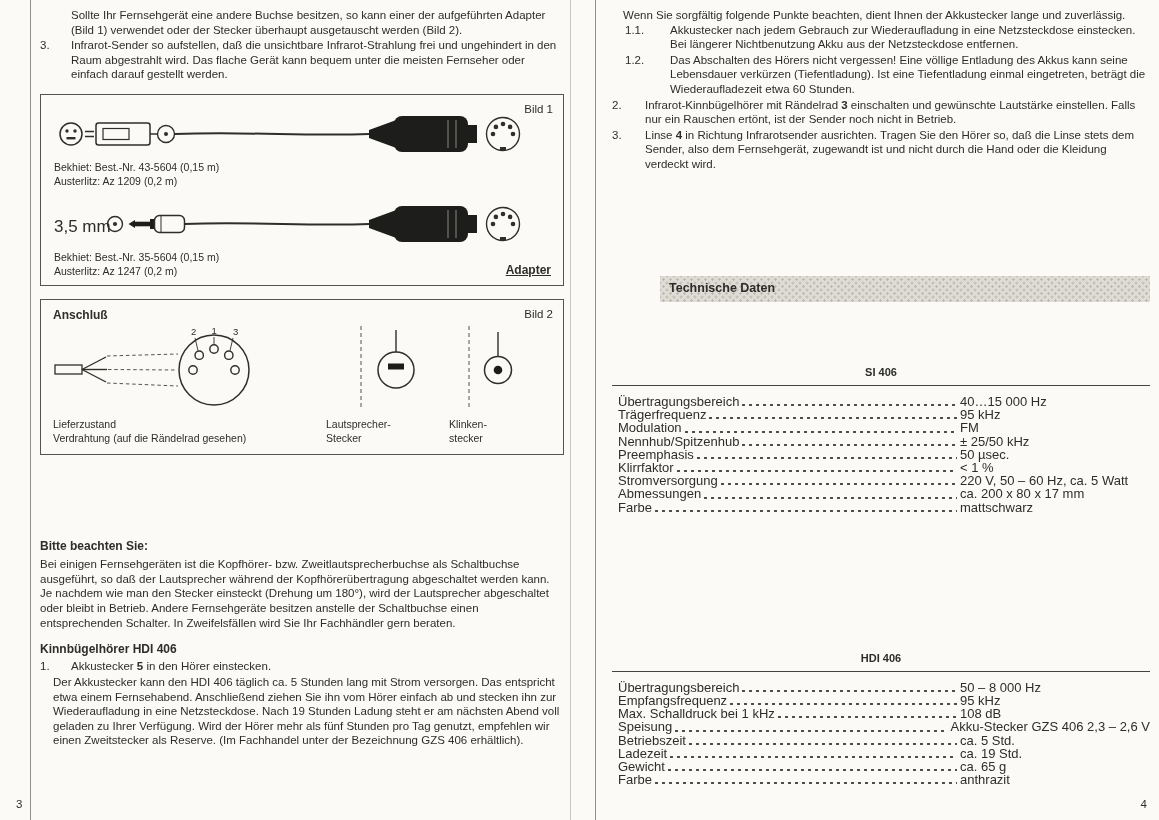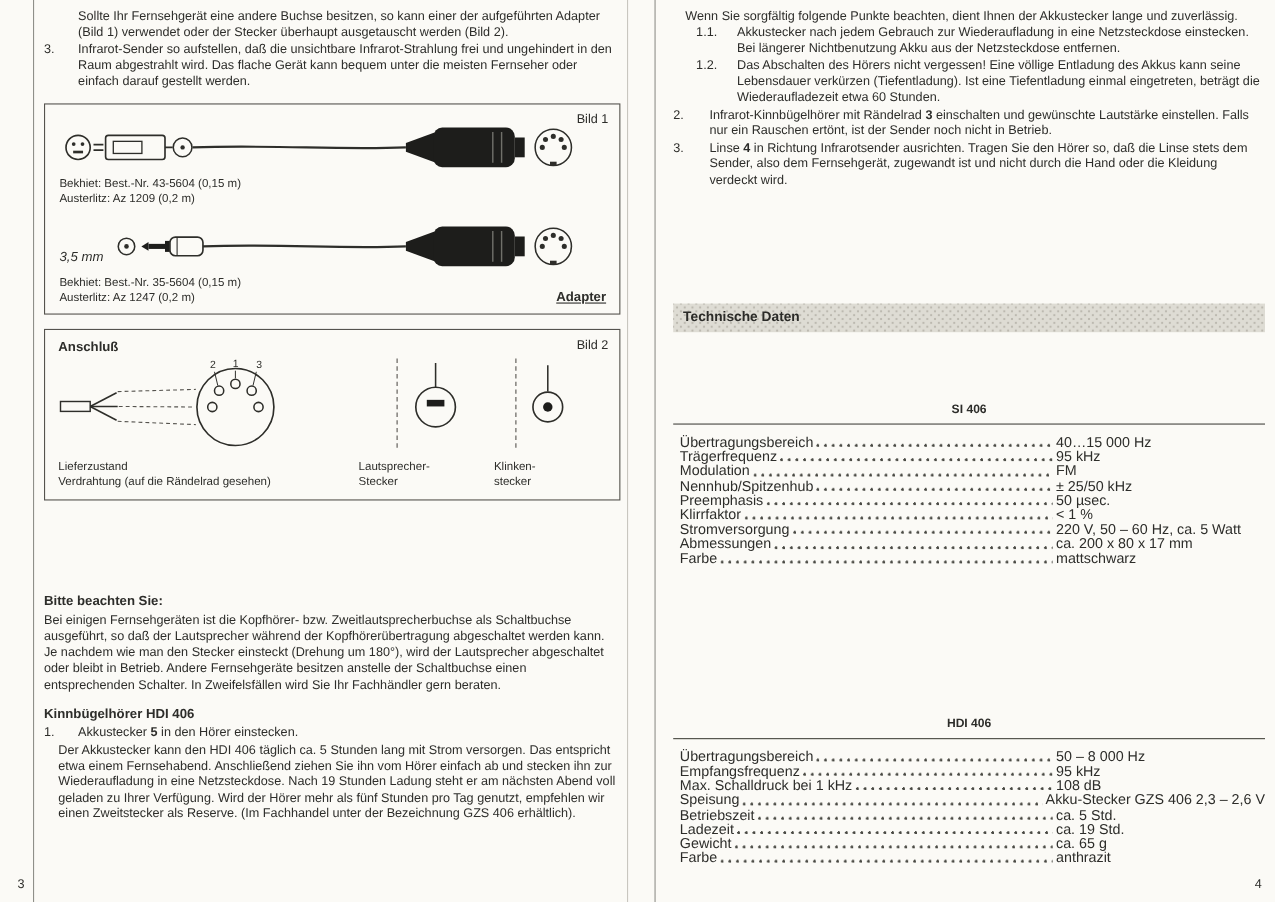--- a/index.html
+++ b/index.html
@@ -13,49 +13,50 @@
   }
   .vline { position:absolute; top:0; bottom:0; width:1px; background:#8f8f89; }
   .page { position:absolute; top:8px; }
   .page-left  { left:40px;  width:524px; }
   .page-right { left:612px; width:538px; }
 
   .body-text { font-size:11.5px; line-height:1.27; }
   .li { display:flex; margin-bottom:1px;gap:18px; }
   .li .num  { flex:0 0 13px; }
   .li .num-r { flex:0 0 15px; }
-  .li .num-wide { flex:0 0 27px;text-align:right; }
+  .li .num-wide { flex:0 0 27px; }
   .li .txt { flex:1; }
   .cont-left { padding-left:13px; }
   .indent-r { padding-left:11px; }
   .nested { margin-left:13px; }
 
   .heading { font-weight:bold; font-size:12px; }
 
   .figure-box { position:relative; border:1.2px solid #55534e; }
   .bild1 { margin-top:12px; height:192px; }
   .bild2 { margin-top:13px; height:156px; }
   .fig-label { position:absolute; top:7px; right:10px; font-size:11.5px; }
   .fig-caption { position:absolute; bottom:7px; right:12px; font-weight:bold; font-size:12px;text-decoration:underline; }
   .adapter-svg { position:absolute; left:10px; width:474px; height:52px; }
   .order-lines { position:absolute; left:13px; font-size:10.5px; line-height:1.3; }
-  .mm-label { position:absolute; left:13px; top:131px; font-size:12px;font-style:italic; }
+  .mm-label { position:absolute; left:13px; top:121px; font-size:17px; }
   .anschluss-title { position:absolute; top:8px; left:12px; font-weight:bold; font-size:12px; }
   .bild2-svg { position:absolute; top:24px; left:10px; width:474px; height:88px; }
   .bild2-label { position:absolute; top:118px; font-size:10.5px; line-height:1.3; }
 
   .tech-section { position:absolute; top:268px; left:0; width:538px; }
   .tech-banner {
     height:26px; display:flex; align-items:center;
     padding-left:9px; font-weight:bold; font-size:12.5px; color:#2b2b28;
     background-color:#dedcd4;
     background-image: radial-gradient(#bcb9b0 1px, rgba(0,0,0,0) 1.4px),
                       radial-gradient(#bcb9b0 1px, rgba(0,0,0,0) 1.4px);
     background-size:7px 7px;
     background-position:0 0, 3.5px 3.5px;
+    margin-left:48px;
   }
   .spec-title { text-align:center; font-weight:bold; font-size:11px; margin-top:64px; }
   .spec-title.second { margin-top:138px; }
   .spec-rule { border:0; border-top:1px solid #45453f; margin-top:5px; margin-bottom:9px; }
   .spec-row { display:flex; align-items:baseline; font-size:13px; line-height:13.2px; padding-left:6px; }
   .spec-label { flex:0 0 auto; white-space:nowrap; }
   .dots {
     flex:1; align-self:flex-end; height:10px; margin:0 3px;
     background-image: radial-gradient(circle at 1.5px 7px, #4a4a44 1.1px, rgba(0,0,0,0) 1.5px);
     background-size:7px 10px; background-repeat:repeat-x;

